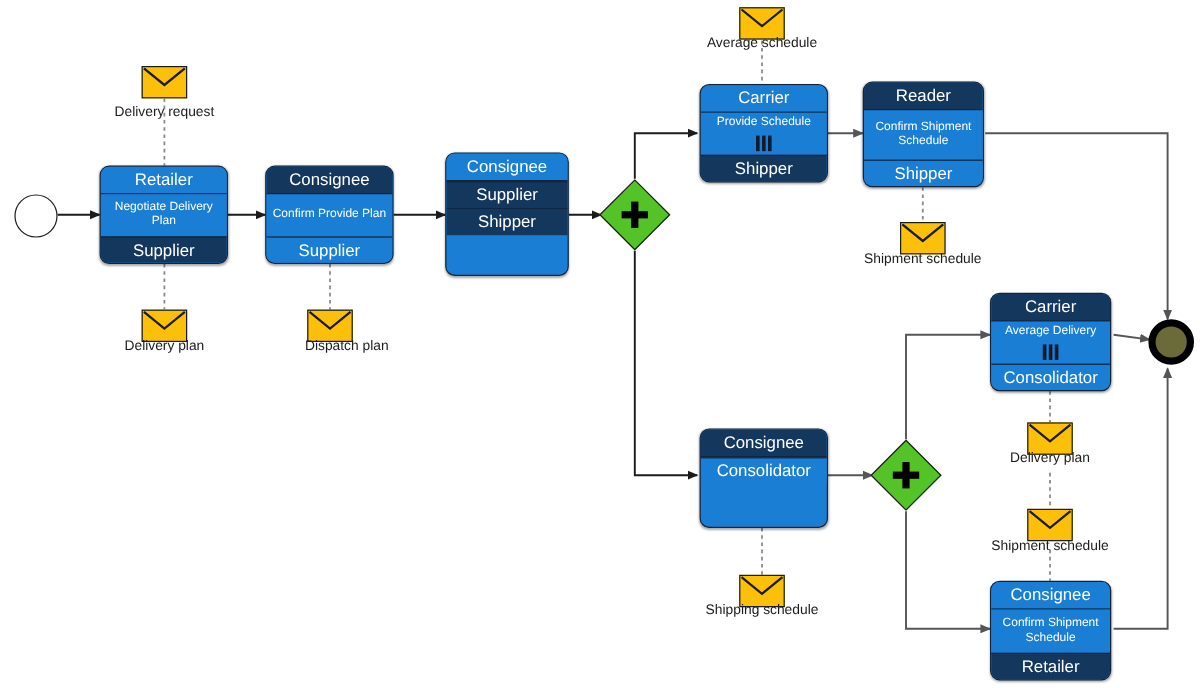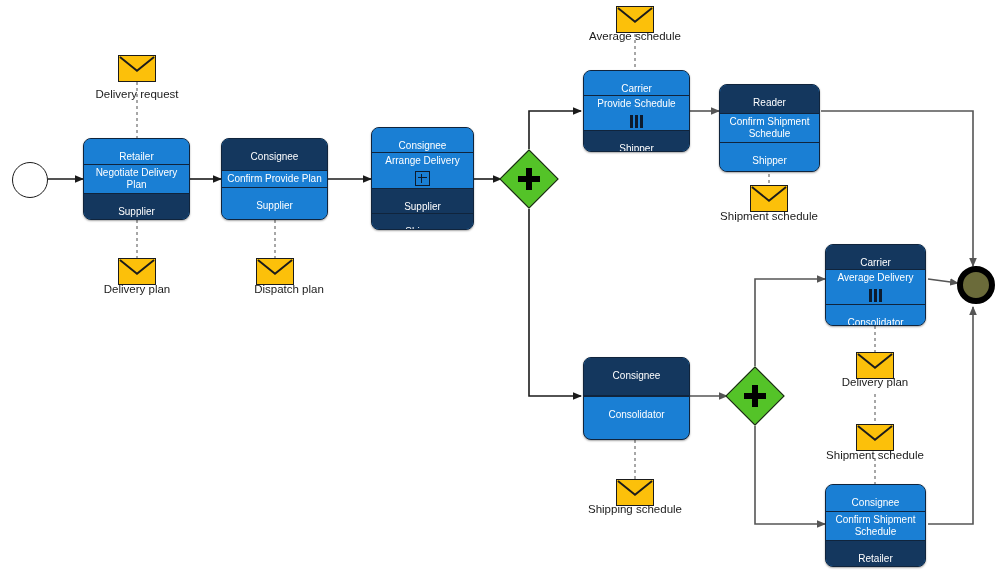--- a/index.html
+++ b/index.html
@@ -35,23 +35,23 @@
     overflow: hidden;
     display: flex;
     flex-direction: column;
     box-shadow: 0 1px 2px rgba(0,0,0,0.35);
     background: #1a7fd4;
   }
   .band {
     box-sizing: border-box;
     text-align: center;
     color: #ffffff;
-    font-size: 10px;
+    font-size: 14px;
     line-height: 1.25;
-    padding: 12px 3px;
+    padding: 2px 3px;
     white-space: nowrap;
     overflow: hidden;
   }
   .band.dark   { background: #14375e; }
   .band.mid    { background: #1a7fd4; }
   .band.sep-top    { border-top: 1.5px solid #10243c; }
   .band.sep-bottom { border-bottom: 1.5px solid #10243c; }
 
   .task-body {
     flex: 1 1 auto;
@@ -252,42 +252,38 @@
   <div class="task" style="left:221px; top:138px; width:107px; height:82px;">
     <div class="band dark sep-bottom">Consignee</div>
     <div class="task-body">
       <span class="task-name">Confirm Provide Plan</span>
     </div>
     <div class="band mid sep-top">Supplier</div>
   </div>
 
   <div class="task" style="left:371px; top:127px; width:103px; height:103px;">
     <div class="band mid sep-bottom">Consignee</div>
-    <div class="task-body">
-      <span class="task-name">Arrange Delivery</span>
-      <span class="marker-sub"></span>
-    </div>
     <div class="band dark sep-top">Supplier</div>
     <div class="band dark sep-top">Shipper</div>
   </div>
 
   <div class="task" style="left:583px; top:70px; width:107px; height:82px;">
     <div class="band mid sep-bottom">Carrier</div>
     <div class="task-body">
       <span class="task-name">Provide Schedule</span>
       <span class="marker-mi">
         <span></span>
           <span></span>
           <span></span>
       </span>
     </div>
     <div class="band dark sep-top">Shipper</div>
   </div>
 
-  <div class="task" style="left:719px; top:68px; width:101px; height:88px;margin-top:16px;">
+  <div class="task" style="left:719px; top:68px; width:101px; height:88px;">
     <div class="band dark sep-bottom">Reader</div>
     <div class="task-body">
       <span class="task-name">Confirm Shipment Schedule</span>
     </div>
     <div class="band mid sep-top">Shipper</div>
   </div>
 
   <div class="task" style="left:583px; top:357px; width:107px; height:83px;">
     <div class="band dark sep-bottom">Consignee</div>
     <div class="band mid sep-top">Consolidator</div>

